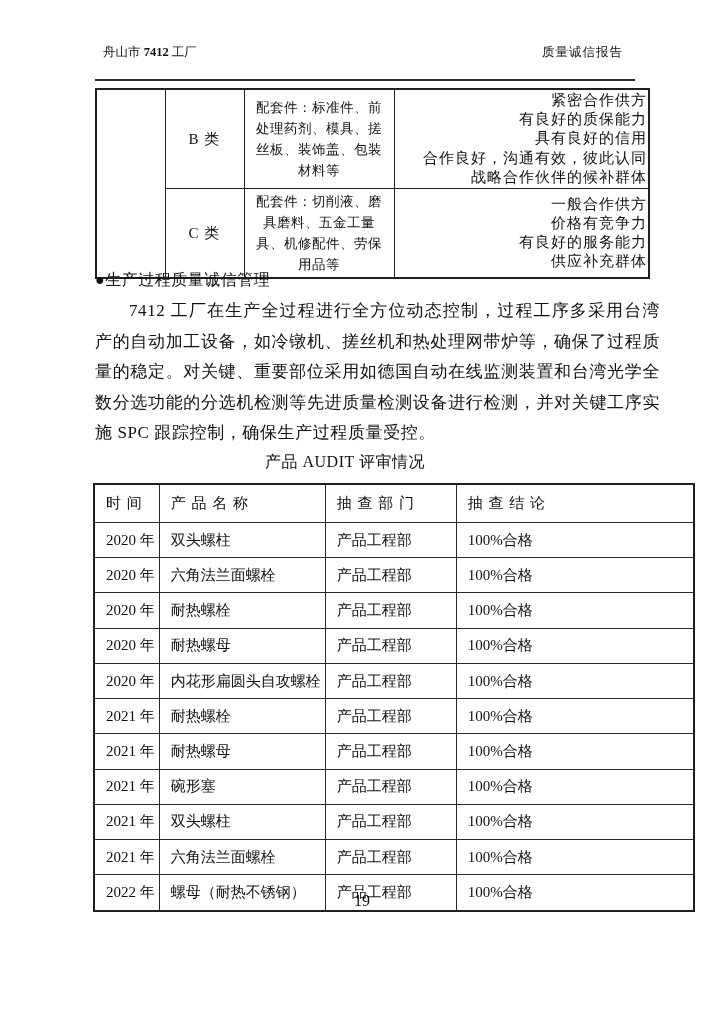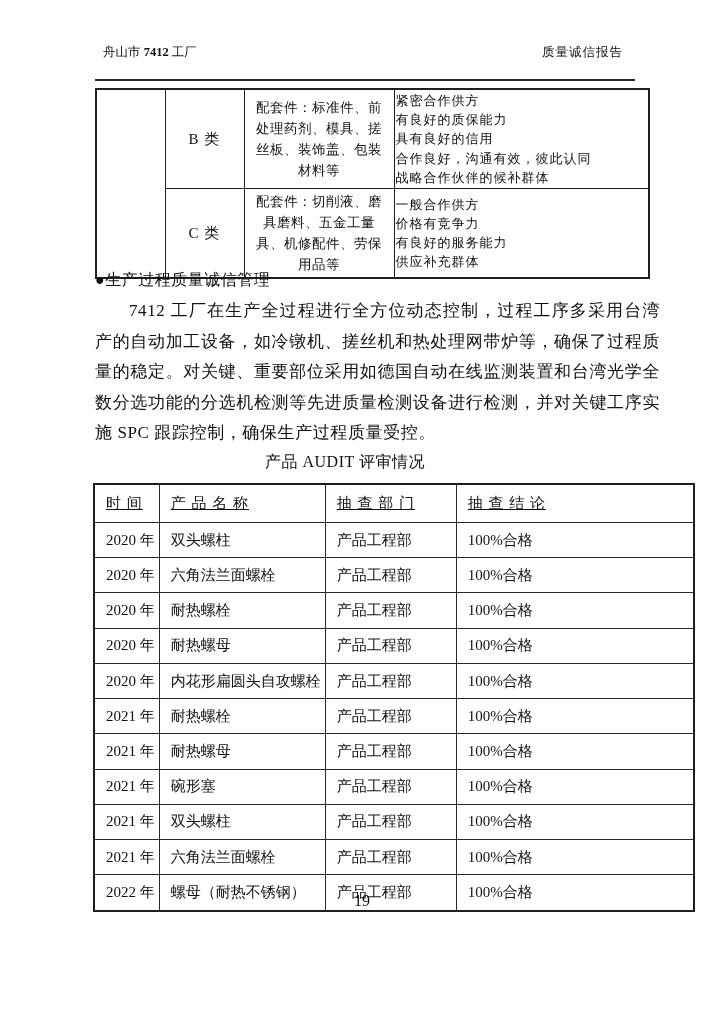--- a/index.html
+++ b/index.html
@@ -35,21 +35,21 @@
     overflow:hidden;
     margin-left:28px;
   }
   .supplier-table .row-b{height:97px;}
   .supplier-table .row-c{height:76px;}
   .cell-cat{text-align:center;font-size:15px;letter-spacing:1px;}
   .cell-items{
     text-align:center;font-size:13.5px;line-height:21px;
     padding:2px 7px;letter-spacing:0.5px;
   }
-  .cell-eval{text-align:left;font-size:13px;line-height:19.2px;letter-spacing:1px;}
+  .cell-eval{text-align:right;font-size:15px;line-height:19.2px;letter-spacing:1px;}
   .cell-eval div{white-space:nowrap;}
 
   
   .section-heading{
     position:absolute;left:95px;top:270px;
     font-size:16px;letter-spacing:0.5px;
   }
   .body-paragraph{
     position:absolute;left:95px;top:296px;width:565px;
     font-size:17px;line-height:30.6px;
@@ -68,21 +68,21 @@
     border:2px solid #1f1f1f;
     height:429px;
   }
   .audit-table th,.audit-table td{
     border:1px solid #2a2a2a;
     font-size:15px;font-weight:normal;
     text-align:left;vertical-align:middle;
     padding:0 4px 0 11px;
     white-space:nowrap;overflow:hidden;
   }
-  .audit-table thead th{height:37px;letter-spacing:1px;text-decoration:underline;}
+  .audit-table thead th{height:37px;letter-spacing:1px;}
 
   
   .page-number{
     position:absolute;left:0;top:892px;width:724px;
     text-align:center;font-size:16px;
   }
 </style>
 </head>
 <body>
 

